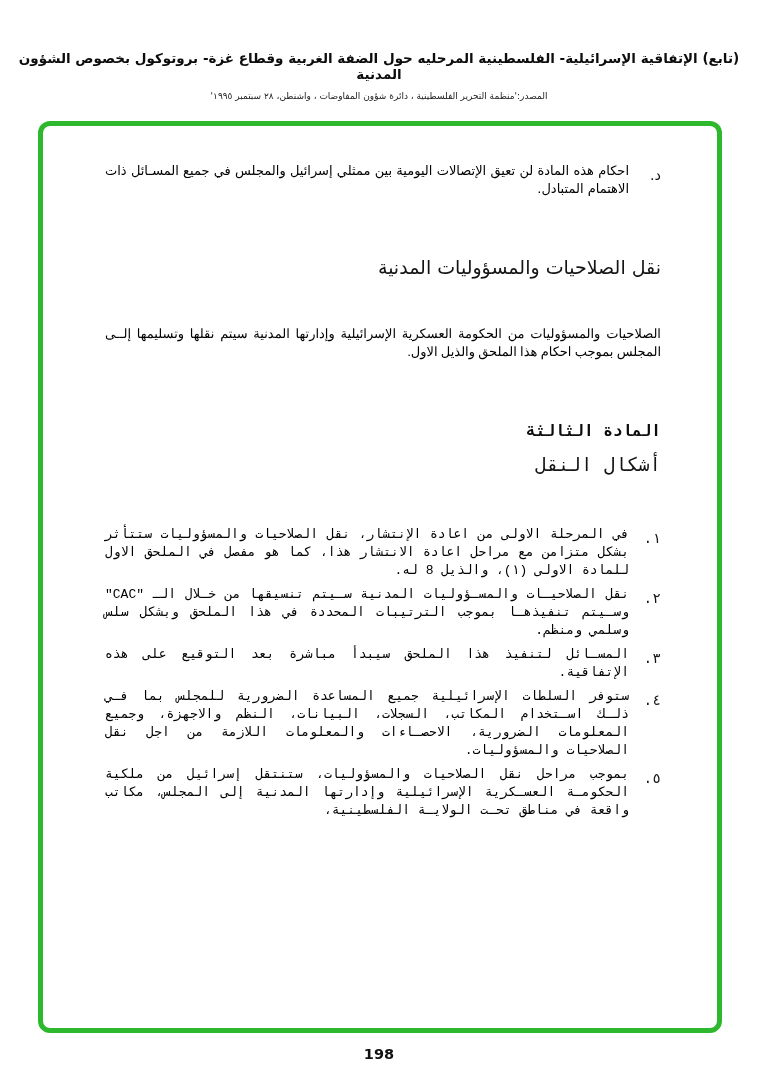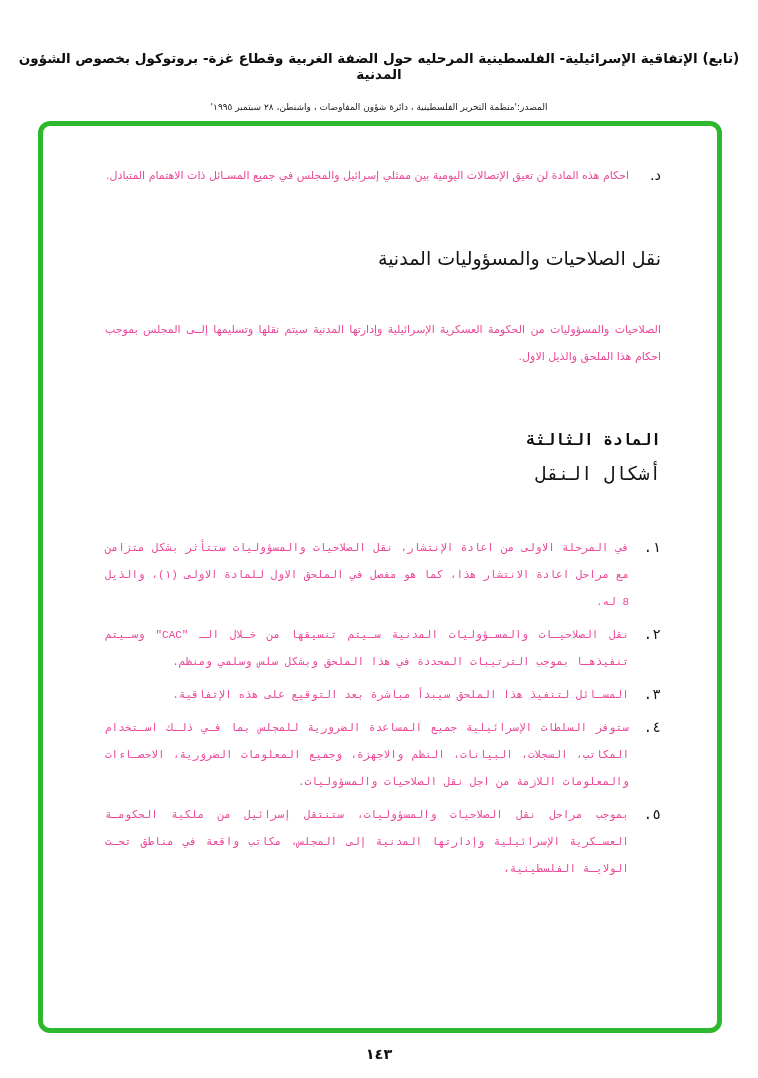--- a/index.html
+++ b/index.html
@@ -25,43 +25,43 @@
     direction: rtl;
   }
   .doc-header .title-line {
     font-weight: bold;
     font-size: 13.5px;
     letter-spacing: 0;
     color: #0d0d0d;
   }
   .doc-header .source-line {
     font-size: 9px;
-    margin-top: 20px;
+    margin-top: 9px;
     color: #222222;
   }
 
   
   .green-frame {
     position: absolute;
     left: 38px;
     top: 121px;
     width: 684px;
     height: 912px;
     border: 5px solid #2eb82e;
     border-radius: 12px;
     padding: 36px 56px 0 62px;
     direction: rtl;
     background: #ffffff;
   }
 
   .para, .list-text {
-    font-size: 11px;
-    line-height: 27px;
+    font-size: 13px;
+    line-height: 18px;
     text-align: justify;
-    color: #ec4899;
+    color: #000000;
   }
 
   
   .hang-item {
     display: flex;
     direction: rtl;
     font-size: 14.5px;
     line-height: 27px;
   }
   .hang-item .marker {
@@ -77,21 +77,21 @@
     font-size: 16px;
     line-height: 27px;
     color: #0c0c0c;
   }
   .section-subtitle {
     font-size: 19px;
     line-height: 27px;
     margin-top: 7px;
   }
   .section-2 { margin-top: 0; }
-  .section-2 .body-para { margin-top: 44px; }
+  .section-2 .body-para { margin-top: 44px; font-family: Liberation Serif, serif; }
   .section-3 { margin-top: 58px; font-family: Liberation Mono, monospace; }
 
   .transfer-list { margin-top: 46px; }
   .transfer-list .hang-item + .hang-item { margin-top: 6px; }
 
   
   .page-number {
     position: absolute;
     bottom: 16px;
     left: 0;
@@ -153,15 +153,15 @@
         <div class="hang-item">
           <span class="marker">٥.</span>
           <span class="list-text">بموجب مراحل نقل الصلاحيات والمسؤوليات، ستنتقل إسرائيل من ملكية الحكومـة العسـكرية الإسرائيلية وإدارتها المدنية إلى المجلس، مكاتب واقعة في مناطق تحـت الولايـة الفلسطينية،</span>
         </div>
 
       </div>
     </section>
 
   </div>
 
-  <div class="page-number">١٤٣</div>
+  <div class="page-number">198</div>
 
 </div>
 
 </body></html>

